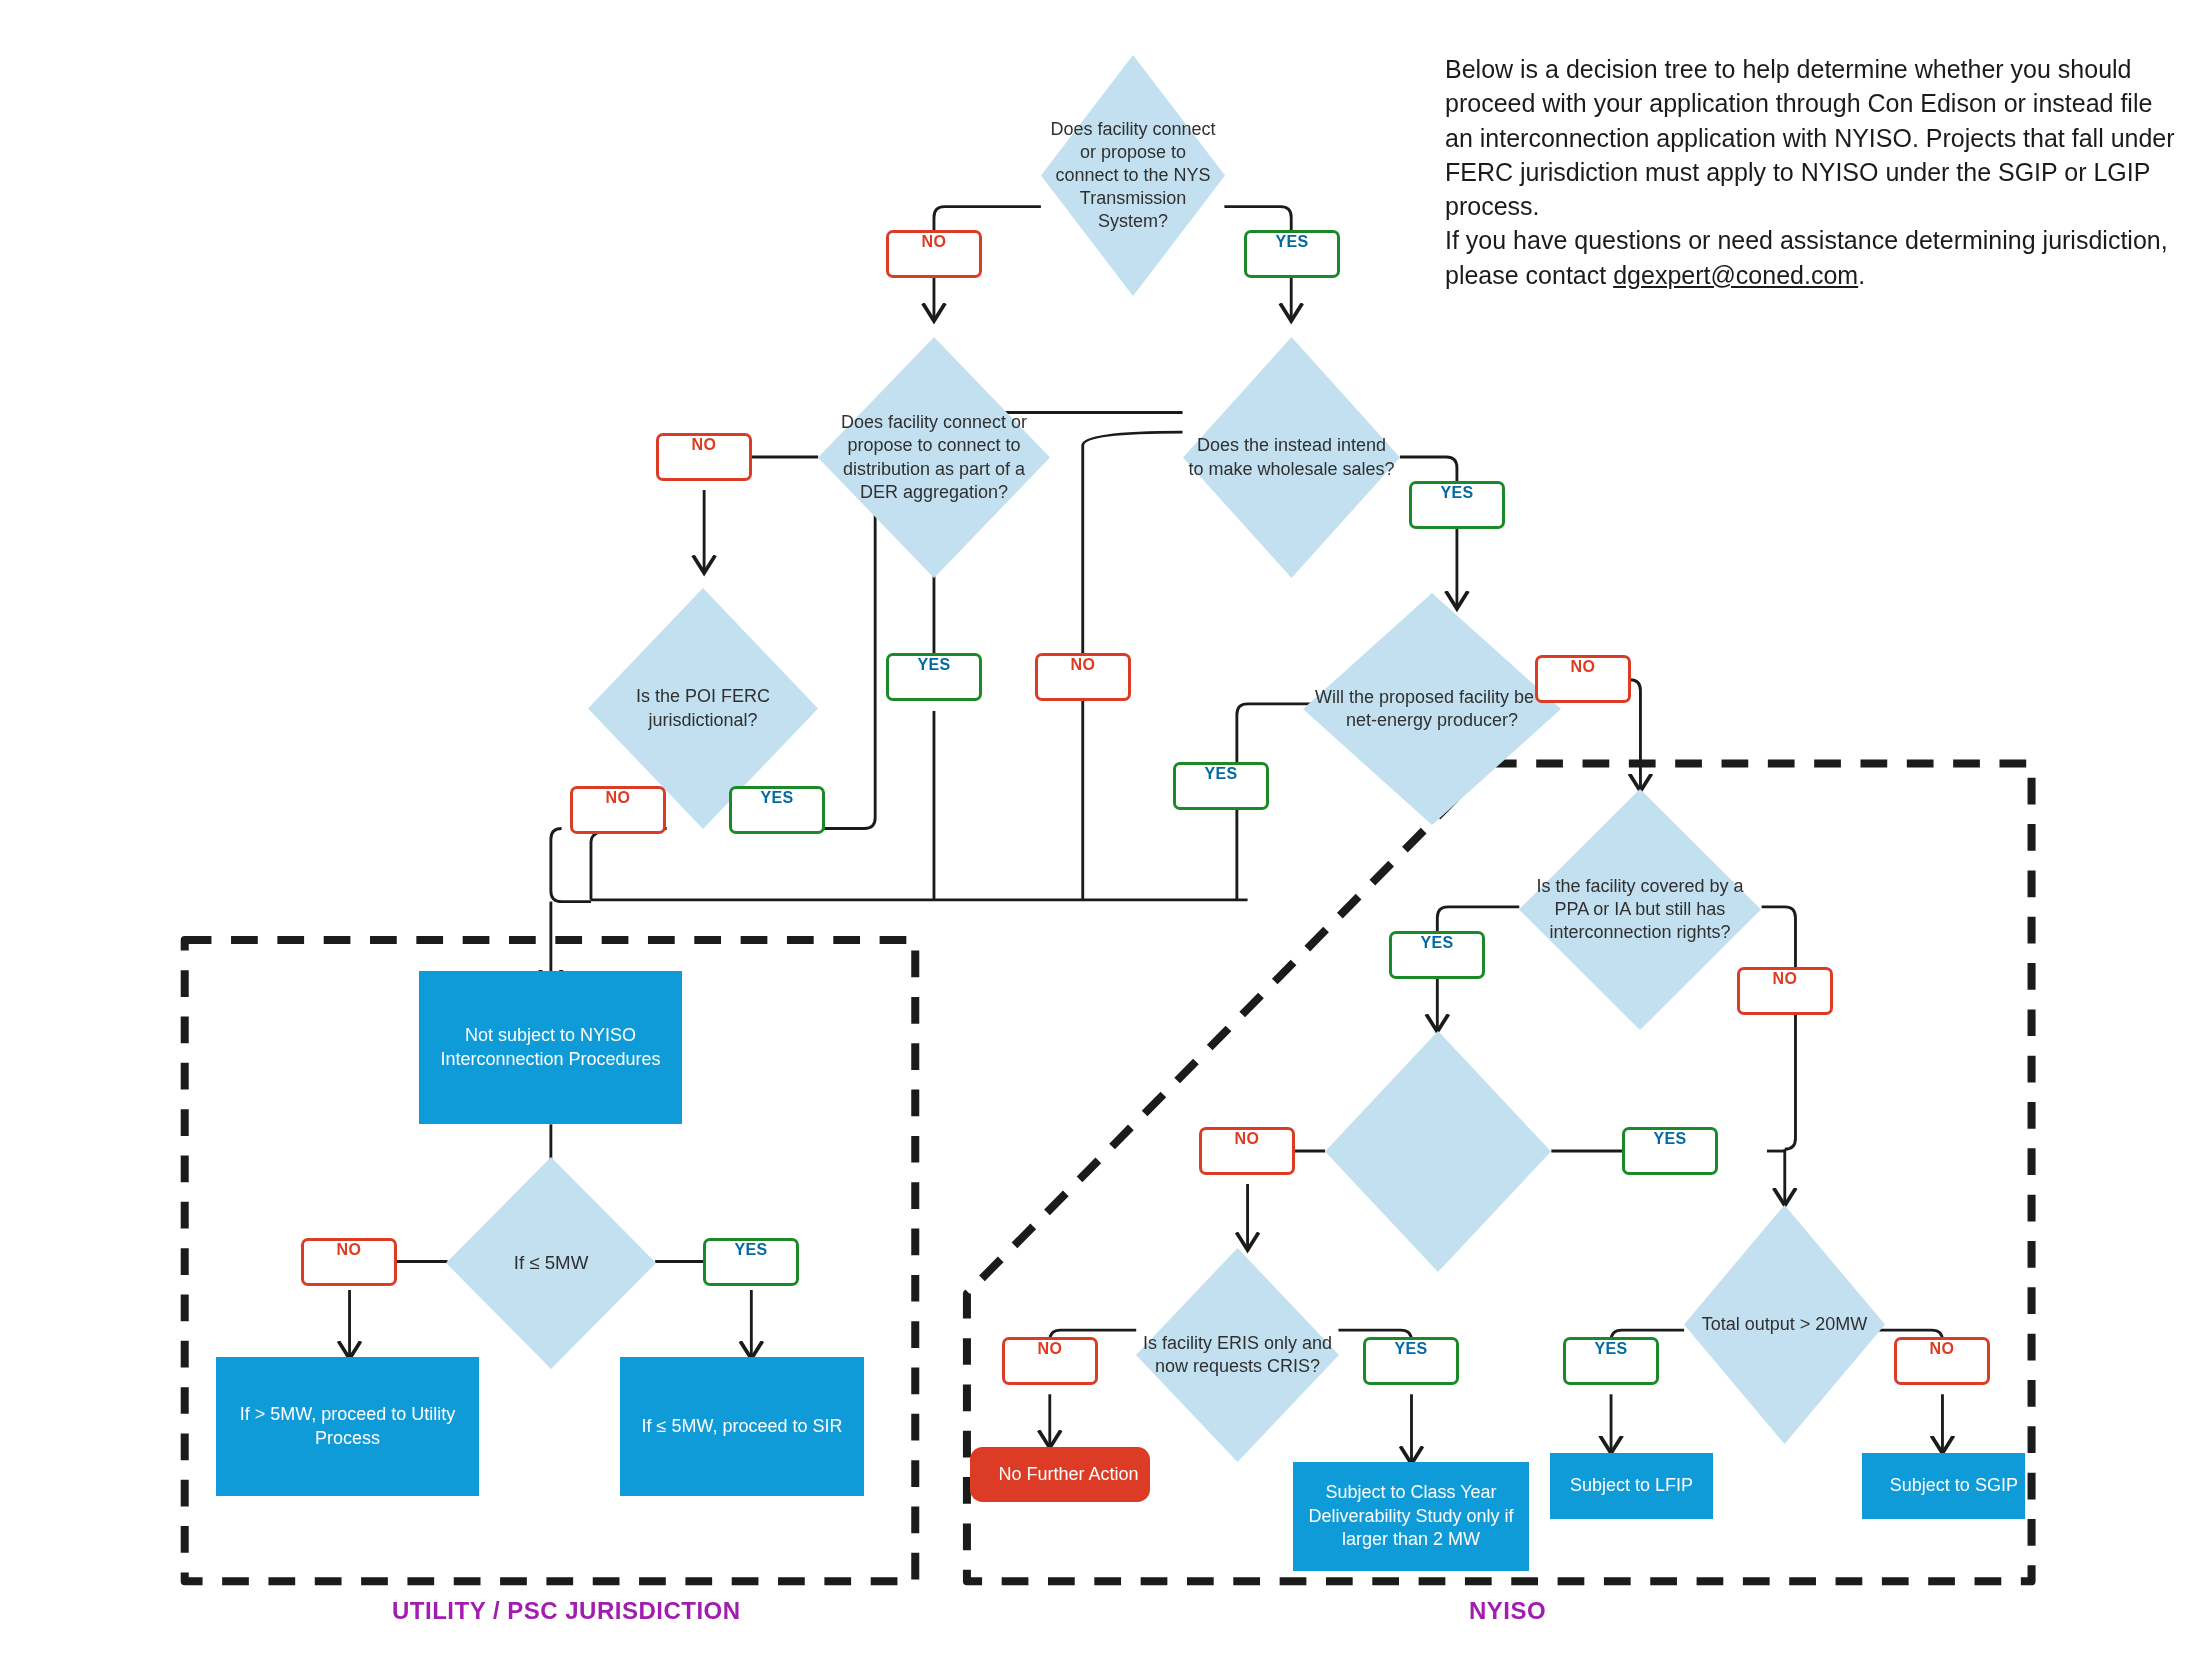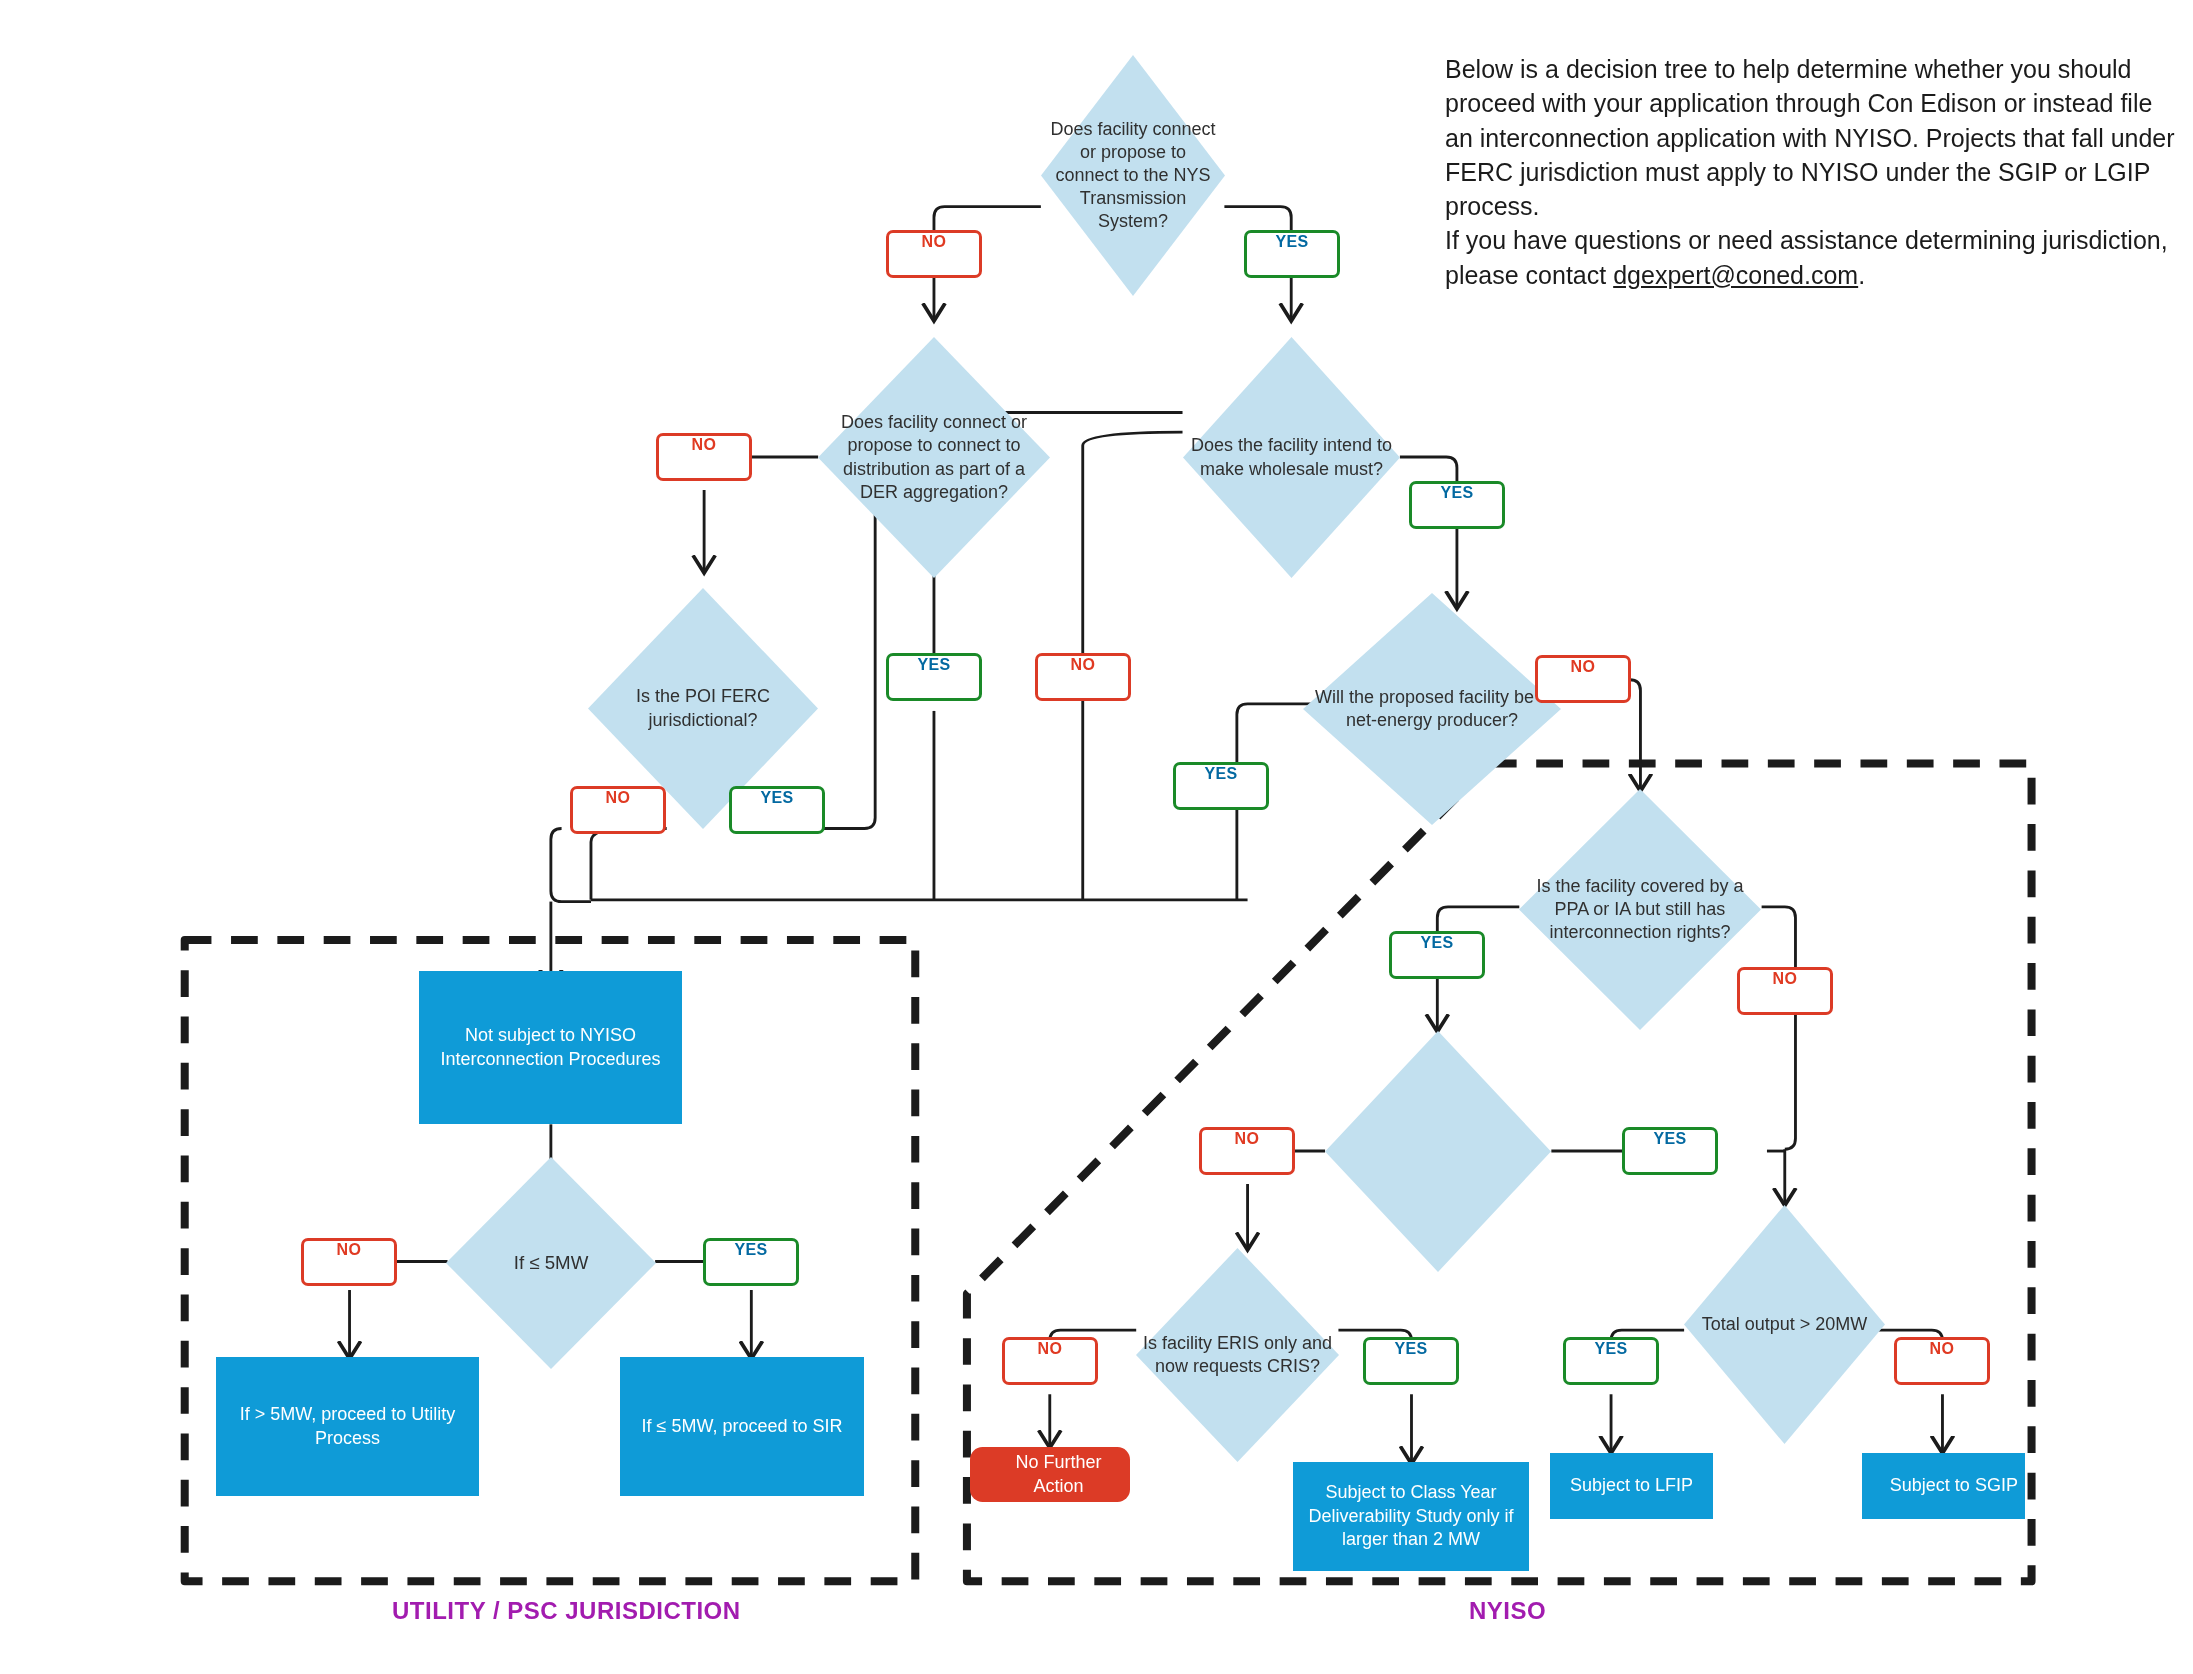--- a/index.html
+++ b/index.html
@@ -134,21 +134,21 @@
     <div class="dtxt">Does facility connect or propose to connect to the NYS Transmission System?</div>
   </div>
 
   <div class="diamond" style="left:818px;top:337px;width:232px;height:241px;font-size:18px;">
     <div class="dshape"></div>
     <div class="dtxt">Does facility connect or propose to connect to distribution as part of a DER aggregation?</div>
   </div>
 
   <div class="diamond" style="left:1183px;top:337px;width:217px;height:241px;font-size:18px;">
     <div class="dshape"></div>
-    <div class="dtxt">Does the facility intend to make wholesale must?</div>
+    <div class="dtxt">Does the instead intend to make wholesale sales?</div>
   </div>
 
   <div class="diamond" style="left:588px;top:588px;width:230px;height:241px;font-size:18px;">
     <div class="dshape"></div>
     <div class="dtxt">Is the POI FERC jurisdictional?</div>
   </div>
 
   <div class="diamond" style="left:1303px;top:593px;width:258px;height:232px;font-size:18px;">
     <div class="dshape"></div>
     <div class="dtxt">Will the proposed facility be a net-energy producer?</div>
@@ -263,21 +263,21 @@
     </div>
 
   <div class="box blue" style="left:216px;top:1357px;width:263px;height:139px;font-size:18px;">
     <span>If &gt; 5MW, proceed to Utility Process</span>
     </div>
 
   <div class="box blue" style="left:620px;top:1357px;width:244px;height:139px;font-size:18px;">
     <span>If  ≤ 5MW, proceed to SIR</span>
     </div>
 
-  <div class="box red" style="left:970px;top:1447px;width:160px;height:55px;font-size:18px;padding-left:24px;">
+  <div class="box red" style="left:970px;top:1447px;width:180px;height:55px;font-size:18px;padding-left:24px;">
     <span>No Further Action</span>
     </div>
 
   <div class="box blue" style="left:1293px;top:1462px;width:236px;height:109px;font-size:18px;">
     <span>Subject to Class Year Deliverability Study only if larger than 2 MW</span>
     </div>
 
   <div class="box blue" style="left:1550px;top:1453px;width:163px;height:66px;font-size:18px;">
     <span>Subject to LFIP</span>
     </div>

